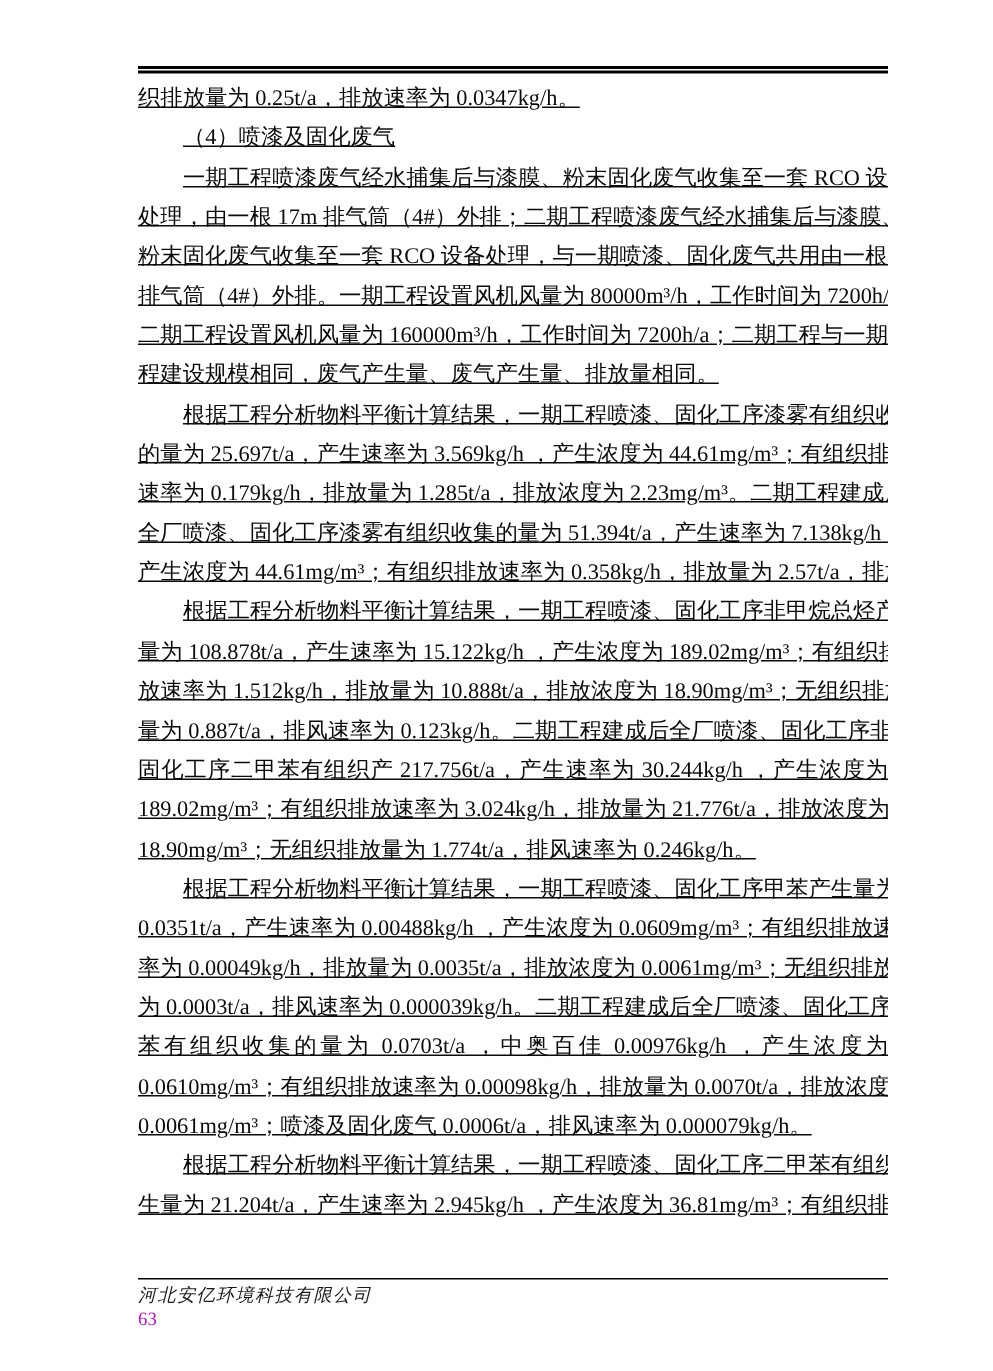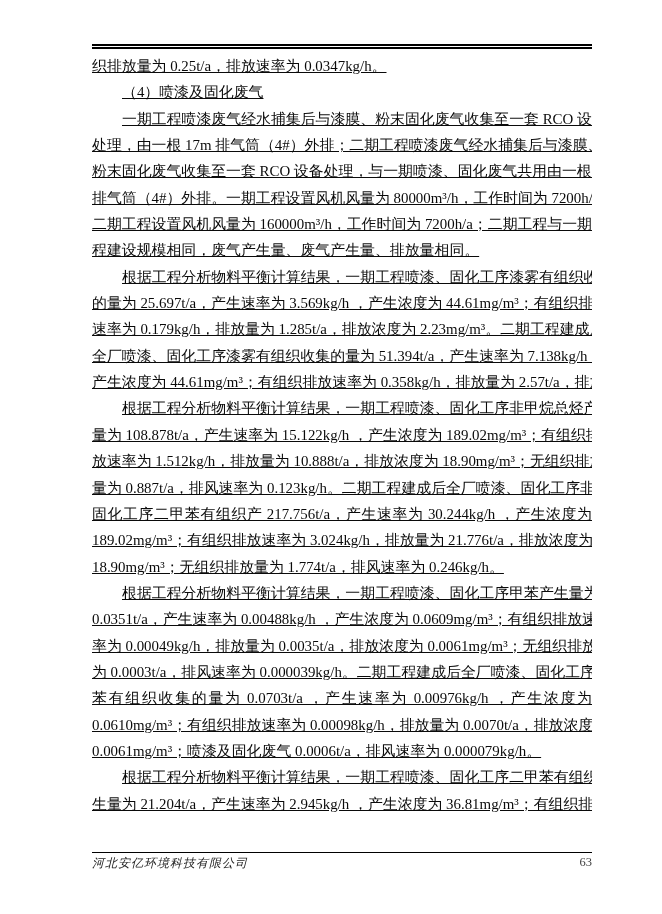--- a/index.html
+++ b/index.html
@@ -42,27 +42,27 @@
   .line.end{text-align-last:left;}
   .line.indent{padding-left:30px;}
 
   
   .footer-rule{
     position:absolute;top:852px;left:92px;width:500px;
     border-top:1.5px solid #000;height:0;
   }
   .footer-row{
     position:absolute;top:855px;left:92px;width:500px;
-    display:flex;justify-content:space-between;align-items:flex-start;
+    display:flex;justify-content:space-between;align-items:flex-start;flex-direction:column;
   }
   .footer-company{
     font-size:12px;font-style:italic;color:#1a1a1a;letter-spacing:1px;
   }
   .footer-page{
-    font-size:12.5px;color:#404040;font-style:normal;
+    font-size:12.5px;color:#a21caf;font-style:normal;
   }
 </style>
 </head>
 <body>
 
 <div class="page">
 
 
   <div class="header-rule"></div>
 
@@ -84,21 +84,21 @@
       <div class="line fill">量为 108.878t/a，产生速率为 15.122kg/h ，产生浓度为 189.02mg/m³；有组织排</div>
       <div class="line fill">放速率为 1.512kg/h，排放量为 10.888t/a，排放浓度为 18.90mg/m³；无组织排放</div>
       <div class="line fill">量为 0.887t/a，排风速率为 0.123kg/h。二期工程建成后全厂喷漆、固化工序非甲</div>
       <div class="line fill">固化工序二甲苯有组织产 217.756t/a，产生速率为 30.244kg/h ，产生浓度为</div>
       <div class="line fill">189.02mg/m³；有组织排放速率为 3.024kg/h，排放量为 21.776t/a，排放浓度为</div>
       <div class="line end">18.90mg/m³；无组织排放量为 1.774t/a，排风速率为 0.246kg/h。</div>
       <div class="line fill indent">根据工程分析物料平衡计算结果，一期工程喷漆、固化工序甲苯产生量为</div>
       <div class="line fill">0.0351t/a，产生速率为 0.00488kg/h ，产生浓度为 0.0609mg/m³；有组织排放速</div>
       <div class="line fill">率为 0.00049kg/h，排放量为 0.0035t/a，排放浓度为 0.0061mg/m³；无组织排放量</div>
       <div class="line fill">为 0.0003t/a，排风速率为 0.000039kg/h。二期工程建成后全厂喷漆、固化工序甲</div>
-      <div class="line fill">苯有组织收集的量为 0.0703t/a ，产生速率为 0.00976kg/h ，产生浓度为</div>
+      <div class="line fill">苯有组织收集的量为 0.0703t/a ，中奥百佳 0.00976kg/h ，产生浓度为</div>
       <div class="line fill">0.0610mg/m³；有组织排放速率为 0.00098kg/h，排放量为 0.0070t/a，排放浓度为</div>
       <div class="line end">0.0061mg/m³；喷漆及固化废气 0.0006t/a，排风速率为 0.000079kg/h。</div>
       <div class="line fill indent">根据工程分析物料平衡计算结果，一期工程喷漆、固化工序二甲苯有组织产</div>
       <div class="line fill">生量为 21.204t/a，产生速率为 2.945kg/h ，产生浓度为 36.81mg/m³；有组织排放</div>
     </div>
 
   <div class="footer-rule"></div>
 
   <div class="footer-row">
     <span class="footer-company">河北安亿环境科技有限公司</span>

